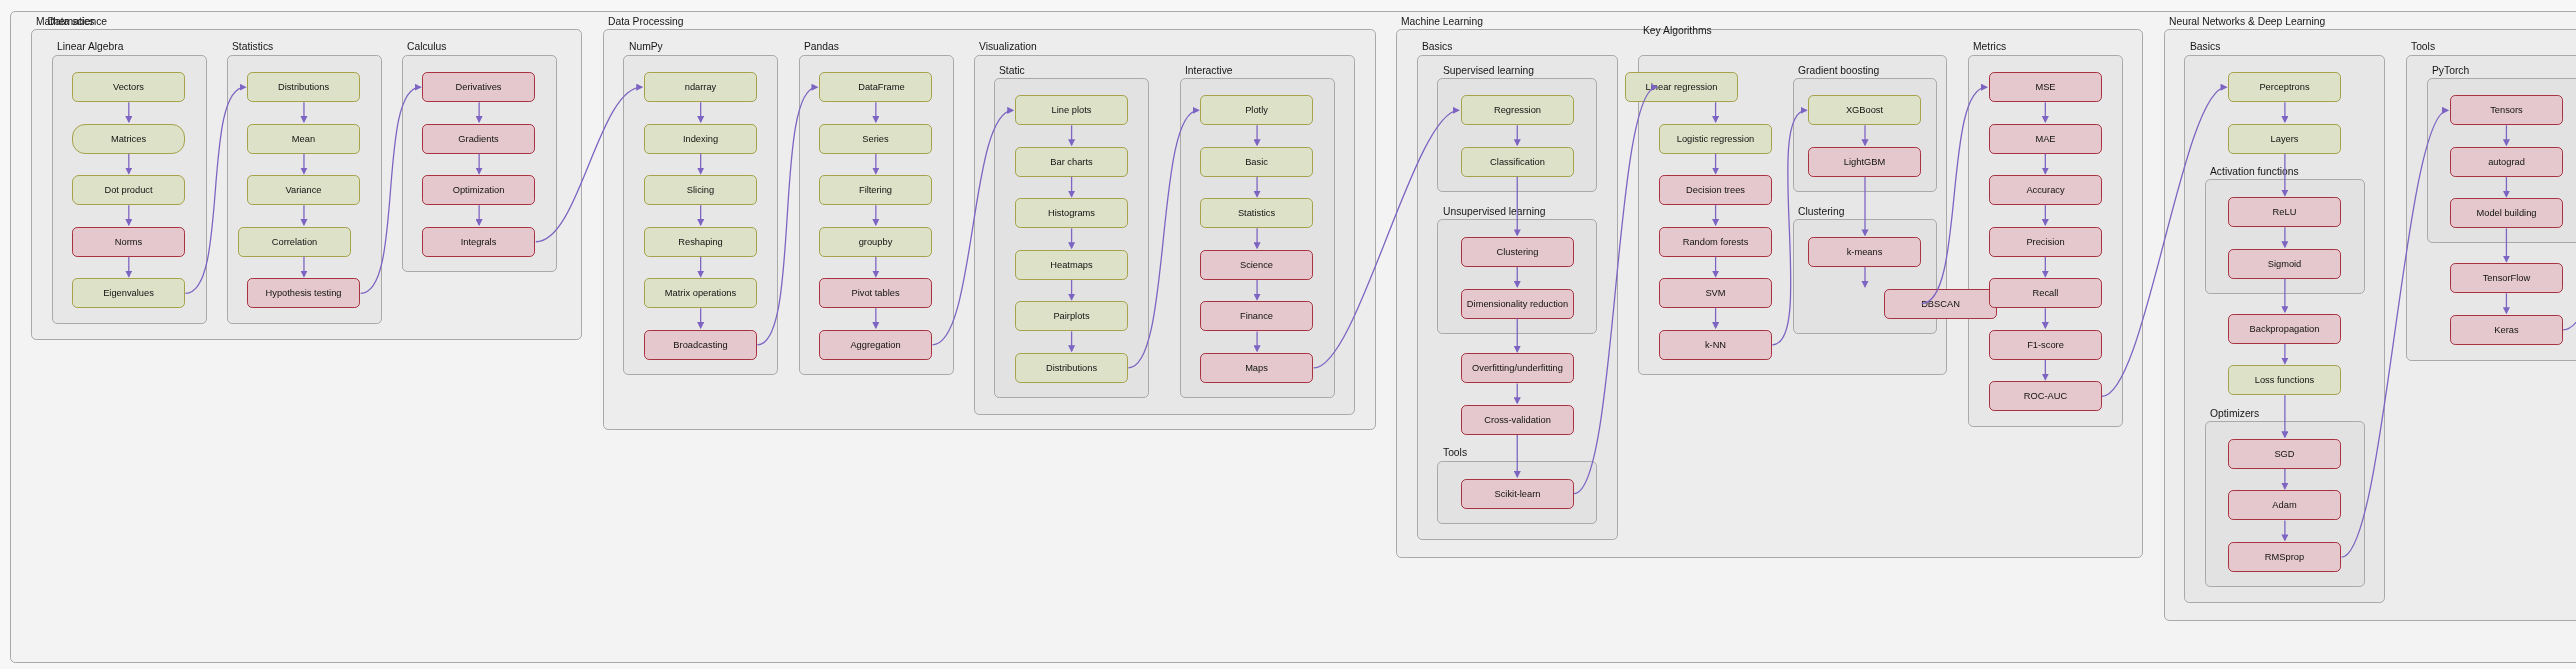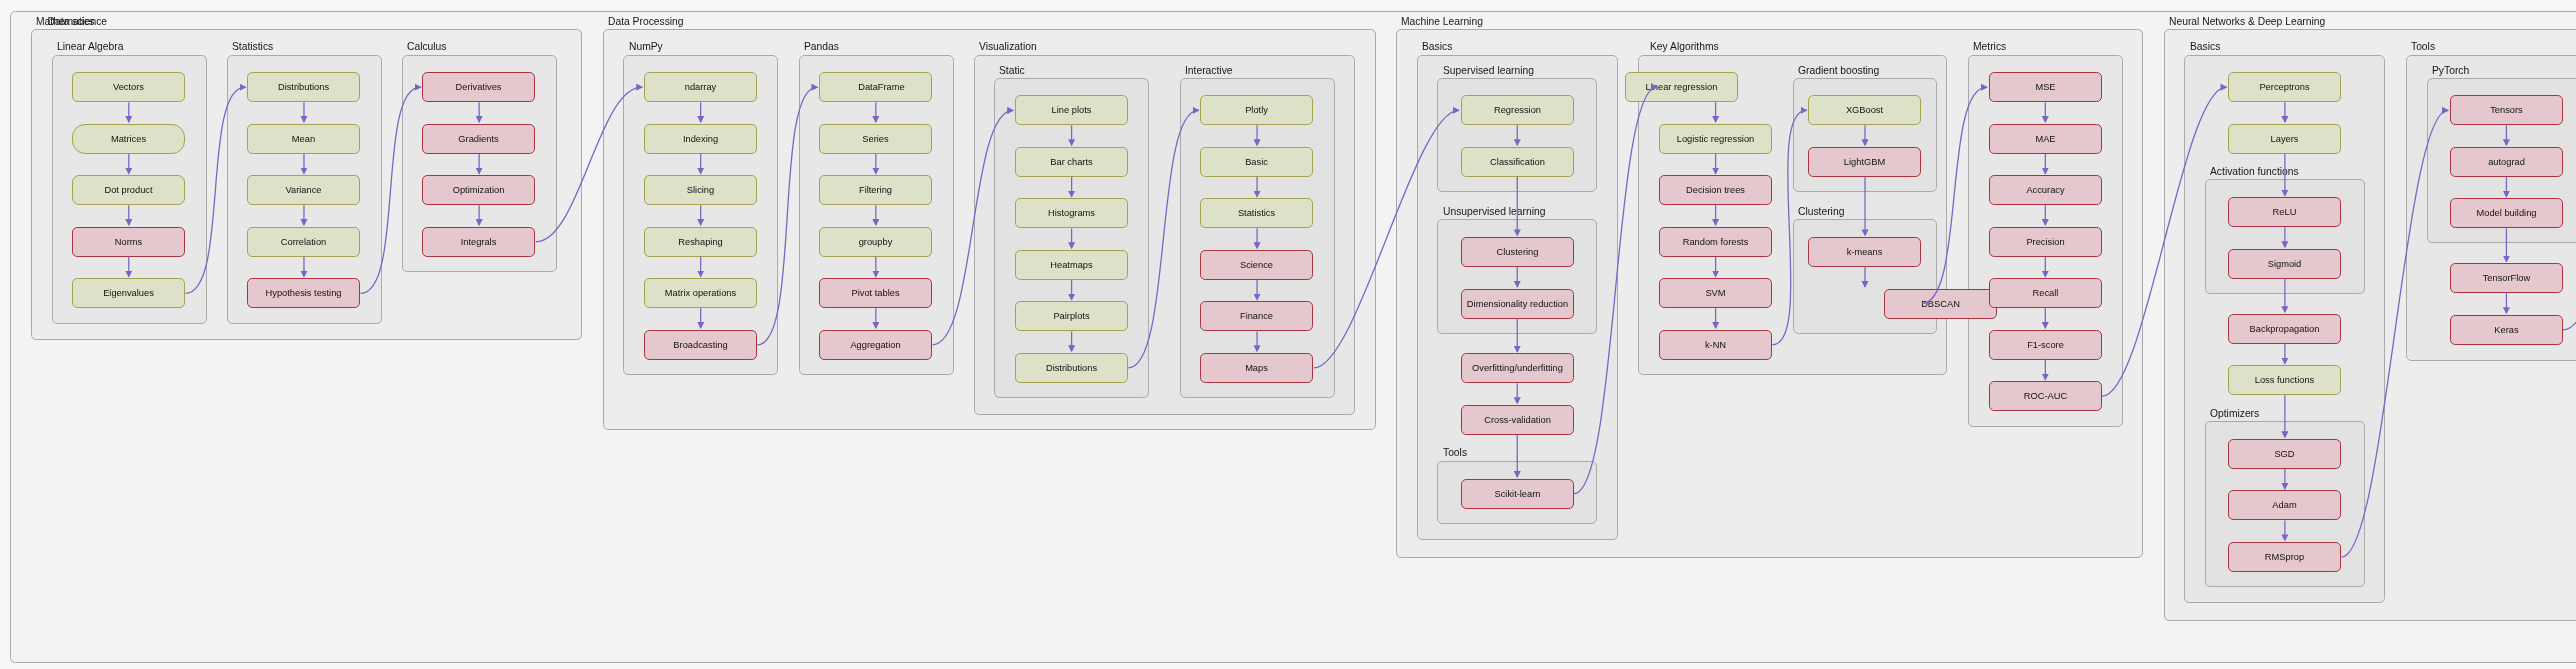--- a/index.html
+++ b/index.html
@@ -44,21 +44,21 @@
     <div class="glabel" style="left: 1401px; top: 15.5px;">Machine Learning</div>
     <div class="gbox" style="left: 1417px; top: 55px; width: 201px; height: 485px;"></div>
     <div class="glabel" style="left: 1422px; top: 41px;">Basics</div>
     <div class="gbox" style="left: 1437px; top: 78px; width: 160px; height: 114px;"></div>
     <div class="glabel" style="left: 1443px; top: 65px;">Supervised learning</div>
     <div class="gbox" style="left: 1437px; top: 219px; width: 160px; height: 115px;"></div>
     <div class="glabel" style="left: 1443px; top: 206px;">Unsupervised learning</div>
     <div class="gbox" style="left: 1437px; top: 461px; width: 160px; height: 63px;"></div>
     <div class="glabel" style="left: 1443px; top: 447px;">Tools</div>
     <div class="gbox" style="left: 1638px; top: 55px; width: 309px; height: 320px;"></div>
-    <div class="glabel" style="left: 1643px; top: 41px; margin-left: 7px;">Key Algorithms</div>
+    <div class="glabel" style="left: 1643px; top: 25px;">Key Algorithms</div>
     <div class="gbox" style="left: 1793px; top: 78px; width: 144px; height: 114px;"></div>
     <div class="glabel" style="left: 1798px; top: 65px;">Gradient boosting</div>
     <div class="gbox" style="left: 1793px; top: 219px; width: 144px; height: 115px;"></div>
     <div class="glabel" style="left: 1798px; top: 206px;">Clustering</div>
     <div class="gbox" style="left: 1968px; top: 55px; width: 155px; height: 372px;"></div>
     <div class="glabel" style="left: 1973px; top: 41px;">Metrics</div>
     <div class="gbox" style="left: 2164px; top: 29px; width: 974px; height: 592px;"></div>
     <div class="glabel" style="left: 2169px; top: 15.5px;">Neural Networks &amp; Deep Learning</div>
     <div class="gbox" style="left: 2184px; top: 55px; width: 201px; height: 548px;"></div>
     <div class="glabel" style="left: 2190px; top: 41px;">Basics</div>
@@ -71,21 +71,21 @@
     <div class="gbox" style="left: 2427px; top: 78px; width: 160px; height: 165px;"></div>
     <div class="glabel" style="left: 2432px; top: 65px;">PyTorch</div>
     <div class="node green" style="left: 72px; top: 72px;">Vectors</div>
     <div class="node green" style="left: 72px; top: 124px; border-radius: 13px;">Matrices</div>
     <div class="node green" style="left: 72px; top: 175px; border-radius: 7px;">Dot product</div>
     <div class="node red" style="left: 72px; top: 227px;">Norms</div>
     <div class="node green" style="left: 72px; top: 278px;">Eigenvalues</div>
     <div class="node green" style="left: 247px; top: 72px;">Distributions</div>
     <div class="node green" style="left: 247px; top: 124px;">Mean</div>
     <div class="node green" style="left: 247px; top: 175px;">Variance</div>
-    <div class="node green" style="left: 247px; top: 227px;">Correlation</div>
+    <div class="node green" style="left: 238px; top: 227px;">Correlation</div>
     <div class="node red" style="left: 247px; top: 278px;">Hypothesis testing</div>
     <div class="node red" style="left: 422px; top: 72px;">Derivatives</div>
     <div class="node red" style="left: 422px; top: 124px;">Gradients</div>
     <div class="node red" style="left: 422px; top: 175px;">Optimization</div>
     <div class="node red" style="left: 422px; top: 227px;">Integrals</div>
     <div class="node green" style="left: 644px; top: 72px;">ndarray</div>
     <div class="node green" style="left: 644px; top: 124px;">Indexing</div>
     <div class="node green" style="left: 644px; top: 175px;">Slicing</div>
     <div class="node green" style="left: 644px; top: 227px;">Reshaping</div>
     <div class="node green" style="left: 644px; top: 278px;">Matrix operations</div>

